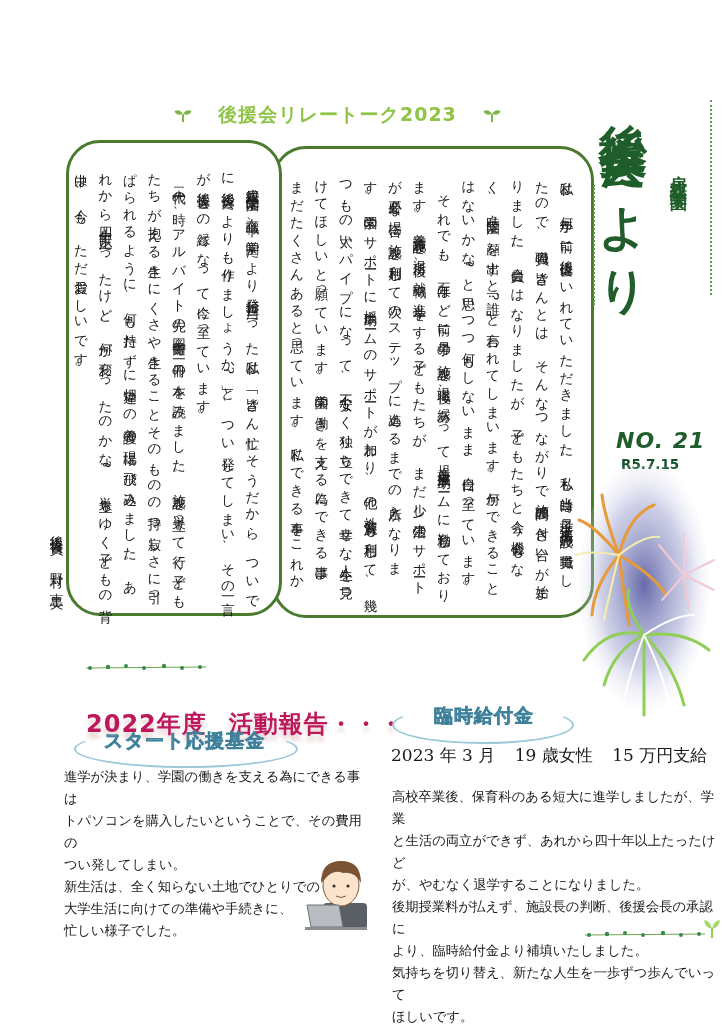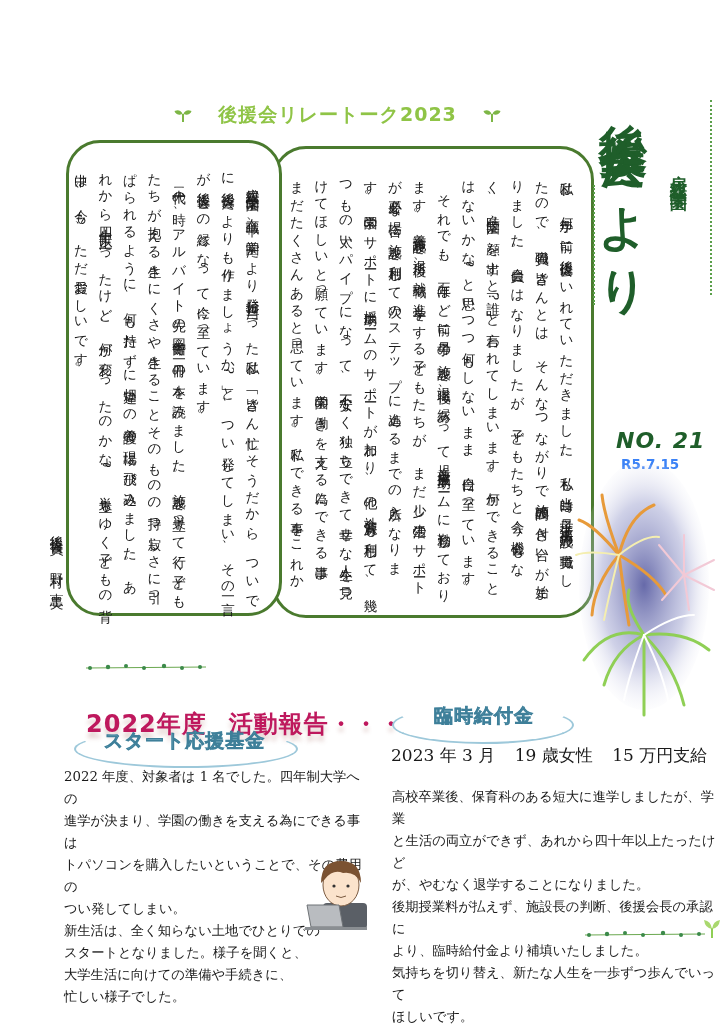--- a/index.html
+++ b/index.html
@@ -34,21 +34,21 @@
   
   .masthead { position: absolute; left: 600px; top: 85px; width: 70px; }
   .mast-title { writing-mode: vertical-rl; font-family: "DejaVu Sans", sans-serif; font-weight: bold;
     font-size: 48px; color: #1f5e2a; letter-spacing: 8px; line-height: 1; }
   .mast-sub { position: absolute; left: 668px; top: 162px; writing-mode: vertical-rl;
     font-family: "DejaVu Sans", sans-serif; font-weight: bold; font-size: 17px; color: #1f5e2a; letter-spacing: 4px; }
   .dotline { position: absolute; width: 0; border-left: 2px dotted #5aa04a; }
   .issue-no { position: absolute; left: 616px; top: 428px; font-family: "DejaVu Sans", sans-serif;
     font-weight: bold; font-size: 22px; color: #1f5e2a; letter-spacing: 1px; font-style: italic; }
   .issue-date { position: absolute; left: 621px; top: 456px; font-family: "DejaVu Sans", sans-serif;
-    font-weight: bold; font-size: 13.5px; color: #3b82f6; }
+    font-weight: bold; font-size: 13.5px; color: #14532d; }
 
   
   .fireworks { position: absolute; left: 574px; top: 465px; width: 148px; height: 255px; }
 
   
   .garland { position: absolute; height: 10px; }
   .report-title { position: absolute; left: 86px; top: 708px; font-family: "DejaVu Sans", sans-serif;
     font-weight: bold; font-size: 24px; color: #be185d; letter-spacing: 1px;
     text-shadow: 0 6px 4px rgba(150,80,70,0.25); }
   .report-title .gap { display: inline-block; width: 22px; }
@@ -185,26 +185,24 @@
   <path d="M9 11 Q16 10 17 2 Q10 3 9 11Z" fill="#a9d86e"></path>
 </svg>
 
 <div class="report-title">
   <span>2022年度</span><span class="gap"></span><span>活動報告・・・</span>
 </div>
 
 <div class="ellipse start-ellipse"></div>
 <div class="section-label start-label">スタート応援基金</div>
 <div class="body-text start-body">
-  <div>2022 年度、対象者は 1 名でした。四年制大学への</div>
   <div>進学が決まり、学園の働きを支える為にできる事は</div>
   <div>トパソコンを購入したいということで、その費用の</div>
   <div>つい発してしまい。</div>
   <div>新生活は、全く知らない土地でひとりでの</div>
-  <div>スタートとなりました。様子を聞くと、</div>
   <div>大学生活に向けての準備や手続きに、</div>
   <div>忙しい様子でした。</div>
 </div>
 
 <svg class="avatar" viewBox="0 0 70 80">
   <rect x="20" y="50" width="44" height="26" rx="4" fill="#5a5f66"></rect>
   <ellipse cx="38" cy="32" rx="18" ry="21" fill="#fbe3cc" stroke="#7a5a40" stroke-width="1"></ellipse>
   <path d="M18 30 Q18 8 38 8 Q58 8 58 30 Q52 18 40 20 Q30 16 22 26Z" fill="#7b5232"></path>
   <circle cx="31" cy="33" r="1.6" fill="#333"></circle>
     <circle cx="45" cy="33" r="1.6" fill="#333"></circle>

